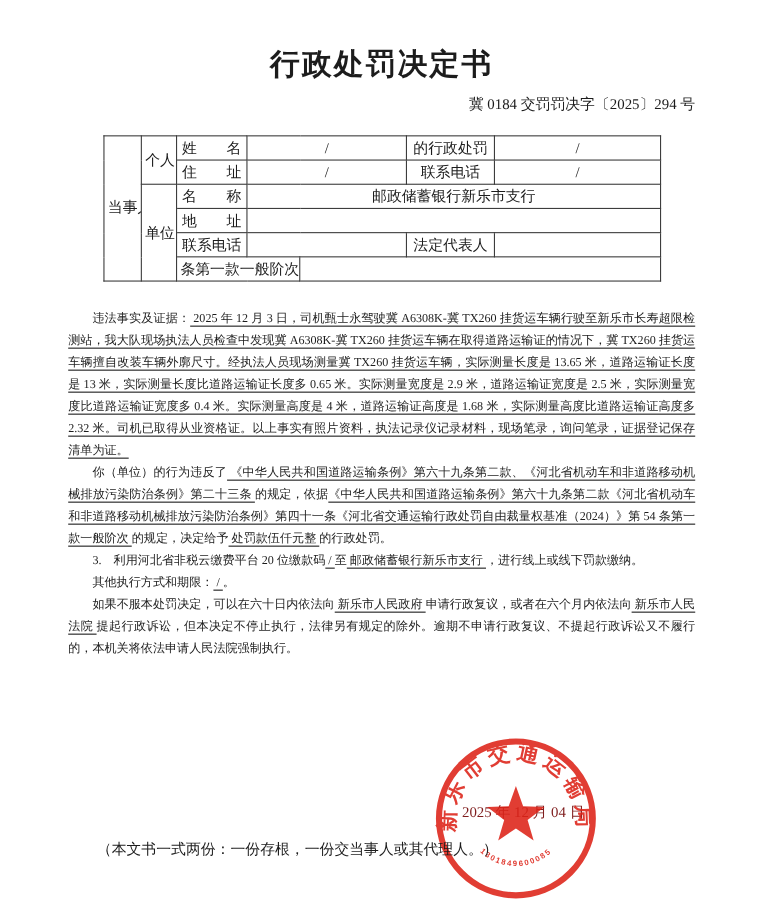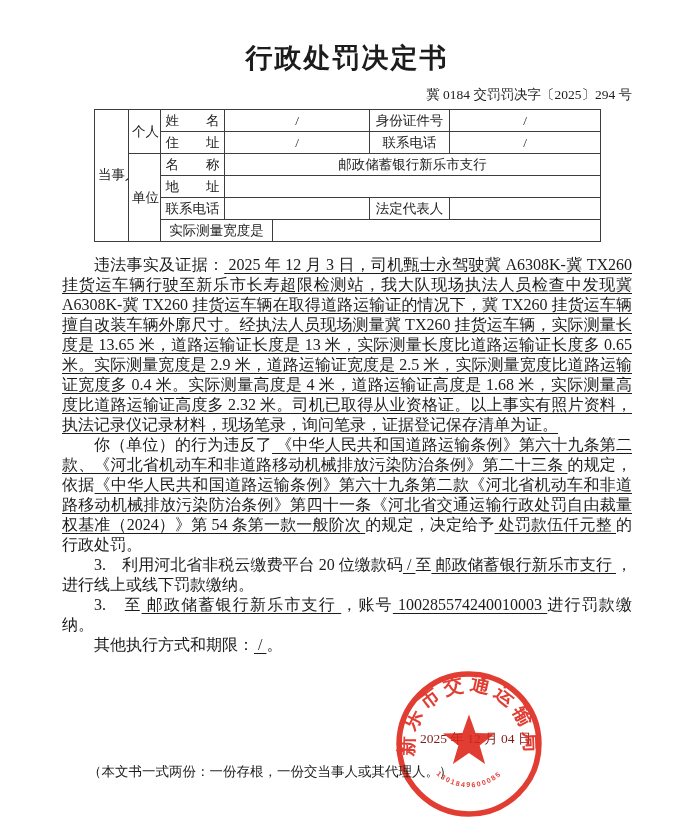--- a/index.html
+++ b/index.html
@@ -16,39 +16,39 @@
     text-align:center;
     font-family:"Liberation Sans","DejaVu Sans",sans-serif;
     font-weight:bold;
     font-size:27px;
     letter-spacing:2px;
     margin:0 0 10px 0;
   }
   .docnum{
     text-align:right;
     font-size:13.5px;
-    margin:0 0 5px 0;
+    margin:0 0 19px 0;
   }
   table.party{
     border-collapse:collapse;
     margin-left:32px;
     width:506px;
     font-size:13.5px;
     table-layout:fixed;
   }
   table.party td{
     border:1px solid #3d3d3d;
     height:21px;
     padding:0 3px;
     text-align:center;
     overflow:hidden;
     white-space:nowrap;
   }
   td.vert{white-space:normal;line-height:1.55;padding:0 4px;}
-  .body-text{margin-top:13px;font-size:16px;line-height:20px;text-align:justify;}
+  .body-text{margin-top:24px;font-size:11px;line-height:20px;text-align:justify;}
   .body-text p{margin:0;text-indent:2em;}
   .u{text-decoration:underline;text-underline-offset:3px;}
   .seal{
     position:absolute;
     left:393px;top:668px;
     width:152px;height:152px;
     opacity:0.88;
     pointer-events:none;
   }
   .seal-date{
@@ -82,21 +82,21 @@
           <col style="width:97px">
           <col style="width:80px">
           <col style="width:151px">
       </colgroup>
       <tbody>
           <tr>
         <td rowspan="6" class="vert">当事人</td>
         <td rowspan="2">个人</td>
         <td>姓　　名</td>
         <td colspan="2">/</td>
-        <td>身份证件号</td>
+        <td>的行政处罚</td>
         <td>/</td>
       </tr>
       <tr>
         <td>住　　址</td>
         <td colspan="2">/</td>
         <td>联系电话</td>
         <td>/</td>
       </tr>
       <tr>
         <td rowspan="4">单位</td>
@@ -107,39 +107,39 @@
         <td>地　　址</td>
         <td colspan="4"></td>
       </tr>
       <tr>
         <td>联系电话</td>
         <td colspan="2"></td>
         <td>法定代表人</td>
         <td></td>
       </tr>
       <tr>
-        <td colspan="2">实际测量宽度是</td>
+        <td colspan="2">条第一款一般阶次</td>
         <td colspan="3"></td>
       </tr>
     </tbody>
       </table>
 
     <div class="body-text">
       <p><span>违法事实及证据：</span><span class="u"> 2025 年 12 月 3 日，司机甄士永驾驶冀 A6308K-冀 TX260 挂货运车辆行驶至新乐市长寿超限检测站，我大队现场执法人员检查中发现冀 A6308K-冀 TX260 挂货运车辆在取得道路运输证的情况下，冀 TX260 挂货运车辆擅自改装车辆外廓尺寸。经执法人员现场测量冀 TX260 挂货运车辆，实际测量长度是 13.65 米，道路运输证长度是 13 米，实际测量长度比道路运输证长度多 0.65 米。实际测量宽度是 2.9 米，道路运输证宽度是 2.5 米，实际测量宽度比道路运输证宽度多 0.4 米。实际测量高度是 4 米，道路运输证高度是 1.68 米，实际测量高度比道路运输证高度多 2.32 米。司机已取得从业资格证。以上事实有照片资料，执法记录仪记录材料，现场笔录，询问笔录，证据登记保存清单为证。</span></p>
 
       <p><span>你（单位）的行为违反了</span><span class="u"> 《中华人民共和国道路运输条例》第六十九条第二款、《河北省机动车和非道路移动机械排放污染防治条例》第二十三条 </span><span>的规定，依据</span><span class="u">《中华人民共和国道路运输条例》第六十九条第二款《河北省机动车和非道路移动机械排放污染防治条例》第四十一条《河北省交通运输行政处罚自由裁量权基准（2024）》第 54 条第一款一般阶次 </span><span>的规定，决定给予</span><span class="u"> 处罚款伍仟元整 </span><span>的行政处罚。</span></p>
 
 
 
       <p><span>3.　利用河北省非税云缴费平台 20 位缴款码</span><span class="u"> / </span><span>至</span><span class="u"> 邮政储蓄银行新乐市支行 </span><span>，进行线上或线下罚款缴纳。</span></p>
 
-      <p><span>3.　至</span><span class="u"> 邮政储蓄银行新乐市支行 </span><span>，账号</span><span class="u"> 100285574240010003 </span><span>进行罚款缴纳。</span></p>
 
       <p><span>其他执行方式和期限：</span><span class="u"> / </span><span>。</span></p>
 
+      <p><span>如果不服本处罚决定，可以在六十日内依法向</span><span class="u"> 新乐市人民政府 </span><span>申请行政复议，或者在六个月内依法向</span><span class="u"> 新乐市人民法院 </span><span>提起行政诉讼，但本决定不停止执行，法律另有规定的除外。逾期不申请行政复议、不提起行政诉讼又不履行的，本机关将依法申请人民法院强制执行。</span></p>
     </div>
   </div>
 
   <div class="seal-date">2025 年 12 月 04 日</div>
 
   <svg class="seal" viewBox="0 0 150 150" aria-hidden="true">
     <circle cx="75" cy="75" r="69" fill="none" stroke="#dd2318" stroke-width="5.5"></circle>
     <defs>
       <path id="sealArc" d="M 22 92 A 55 55 0 1 1 128 92" fill="none"></path>
       <path id="sealBottom" d="M 33 92 A 47 47 0 0 0 117 92" fill="none"></path>

